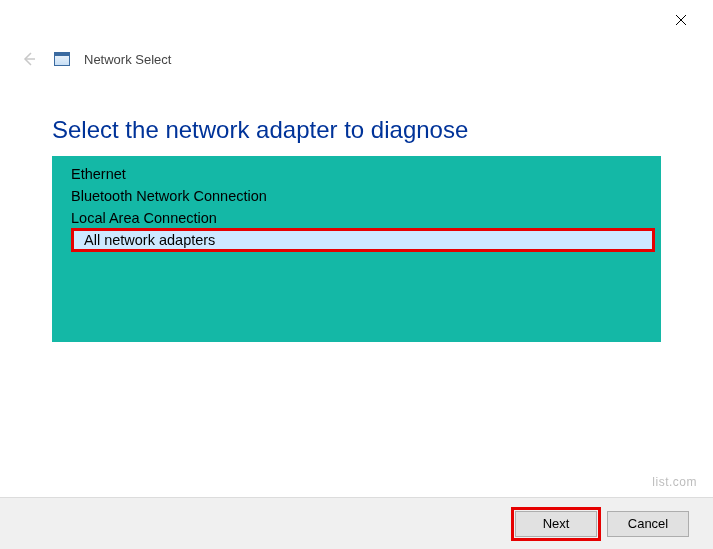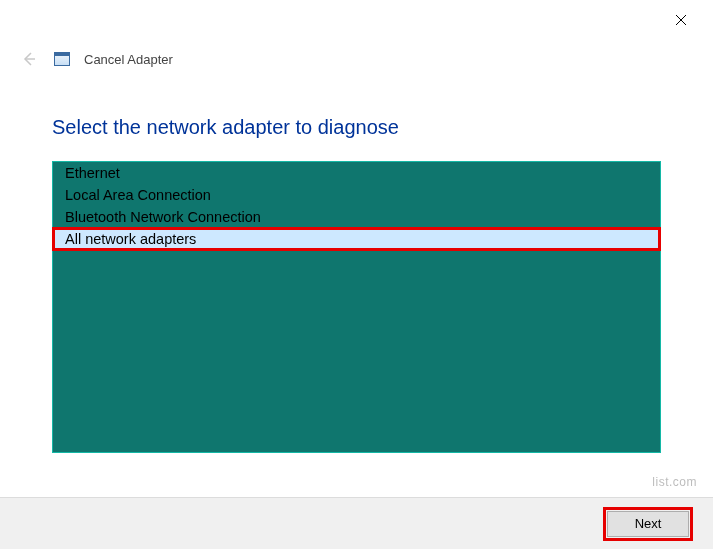--- a/index.html
+++ b/index.html
@@ -57,45 +57,46 @@
     .app-icon .bd { flex:1; background:linear-gradient(#e6f0fa,#c8dff5); }
     .app-title {
       font-size: 13px;
       color: #444;
     }
     .content {
       padding: 46px 52px 0 52px;
     }
     .heading {
       color: #003399;
-      font-size: 20px;
+      font-size: 24px;
       font-weight: 400;
-      margin-bottom: 22px;
+      margin-bottom: 12px;
     }
     .hint {
       font-size: 14px;
       color: #000;
       margin-bottom: 64px;
     }
     .listbox {
-      border: 1px solid #14b8a6;
-      height: 292px;
-      background: #0f766e;
+      border: 7px solid #14b8a6;
+      height: 186px;
+      background: #14b8a6;
     }
     .list-item {
       padding: 3px 12px;
       font-size: 14.5px;
       cursor: default;
     }
     .list-item.selected {
       background: #cde8ff;
     }
     .highlight-red {
       outline: 3px solid #e60000;
       outline-offset: -2px;
+      margin-left: 13px;
     }
     .footer {
       position: absolute;
       bottom: 0;
       left: 0;
       right: 0;
       height: 52px;
       background: #f0f0f0;
       border-top: 1px solid #dcdcdc;
       display: flex;
@@ -143,31 +144,32 @@
   <div class="back-arrow">
     <svg width="18" height="18" viewBox="0 0 18 18">
         <path d="M11 3 L5 9 L11 15" fill="none" stroke="#c8c8c8" stroke-width="1.5"></path>
         <line x1="5" y1="9" x2="15" y2="9" stroke="#c8c8c8" stroke-width="1.5"></line>
       </svg>
   </div>
   <div class="app-icon">
       <div class="tb"></div>
       <div class="bd"></div>
     </div>
-  <div class="app-title">Cancel Adapter</div>
+  <div class="app-title">Network Select</div>
 </div>
 
 <div class="content">
   <h1 class="heading">Select the network adapter to diagnose</h1>
 
   <div class="listbox">
     <div class="list-item">Ethernet</div>
+    <div class="list-item">Bluetooth Network Connection</div>
     <div class="list-item">Local Area Connection</div>
-    <div class="list-item">Bluetooth Network Connection</div>
     <div class="list-item selected highlight-red">All network adapters</div>
   </div>
 </div>
 
 <div class="watermark">list.com</div>
 
 <div class="footer">
   <button class="btn primary">Next</button>
+  <button class="btn">Cancel</button>
 </div>
 
 </body></html>

